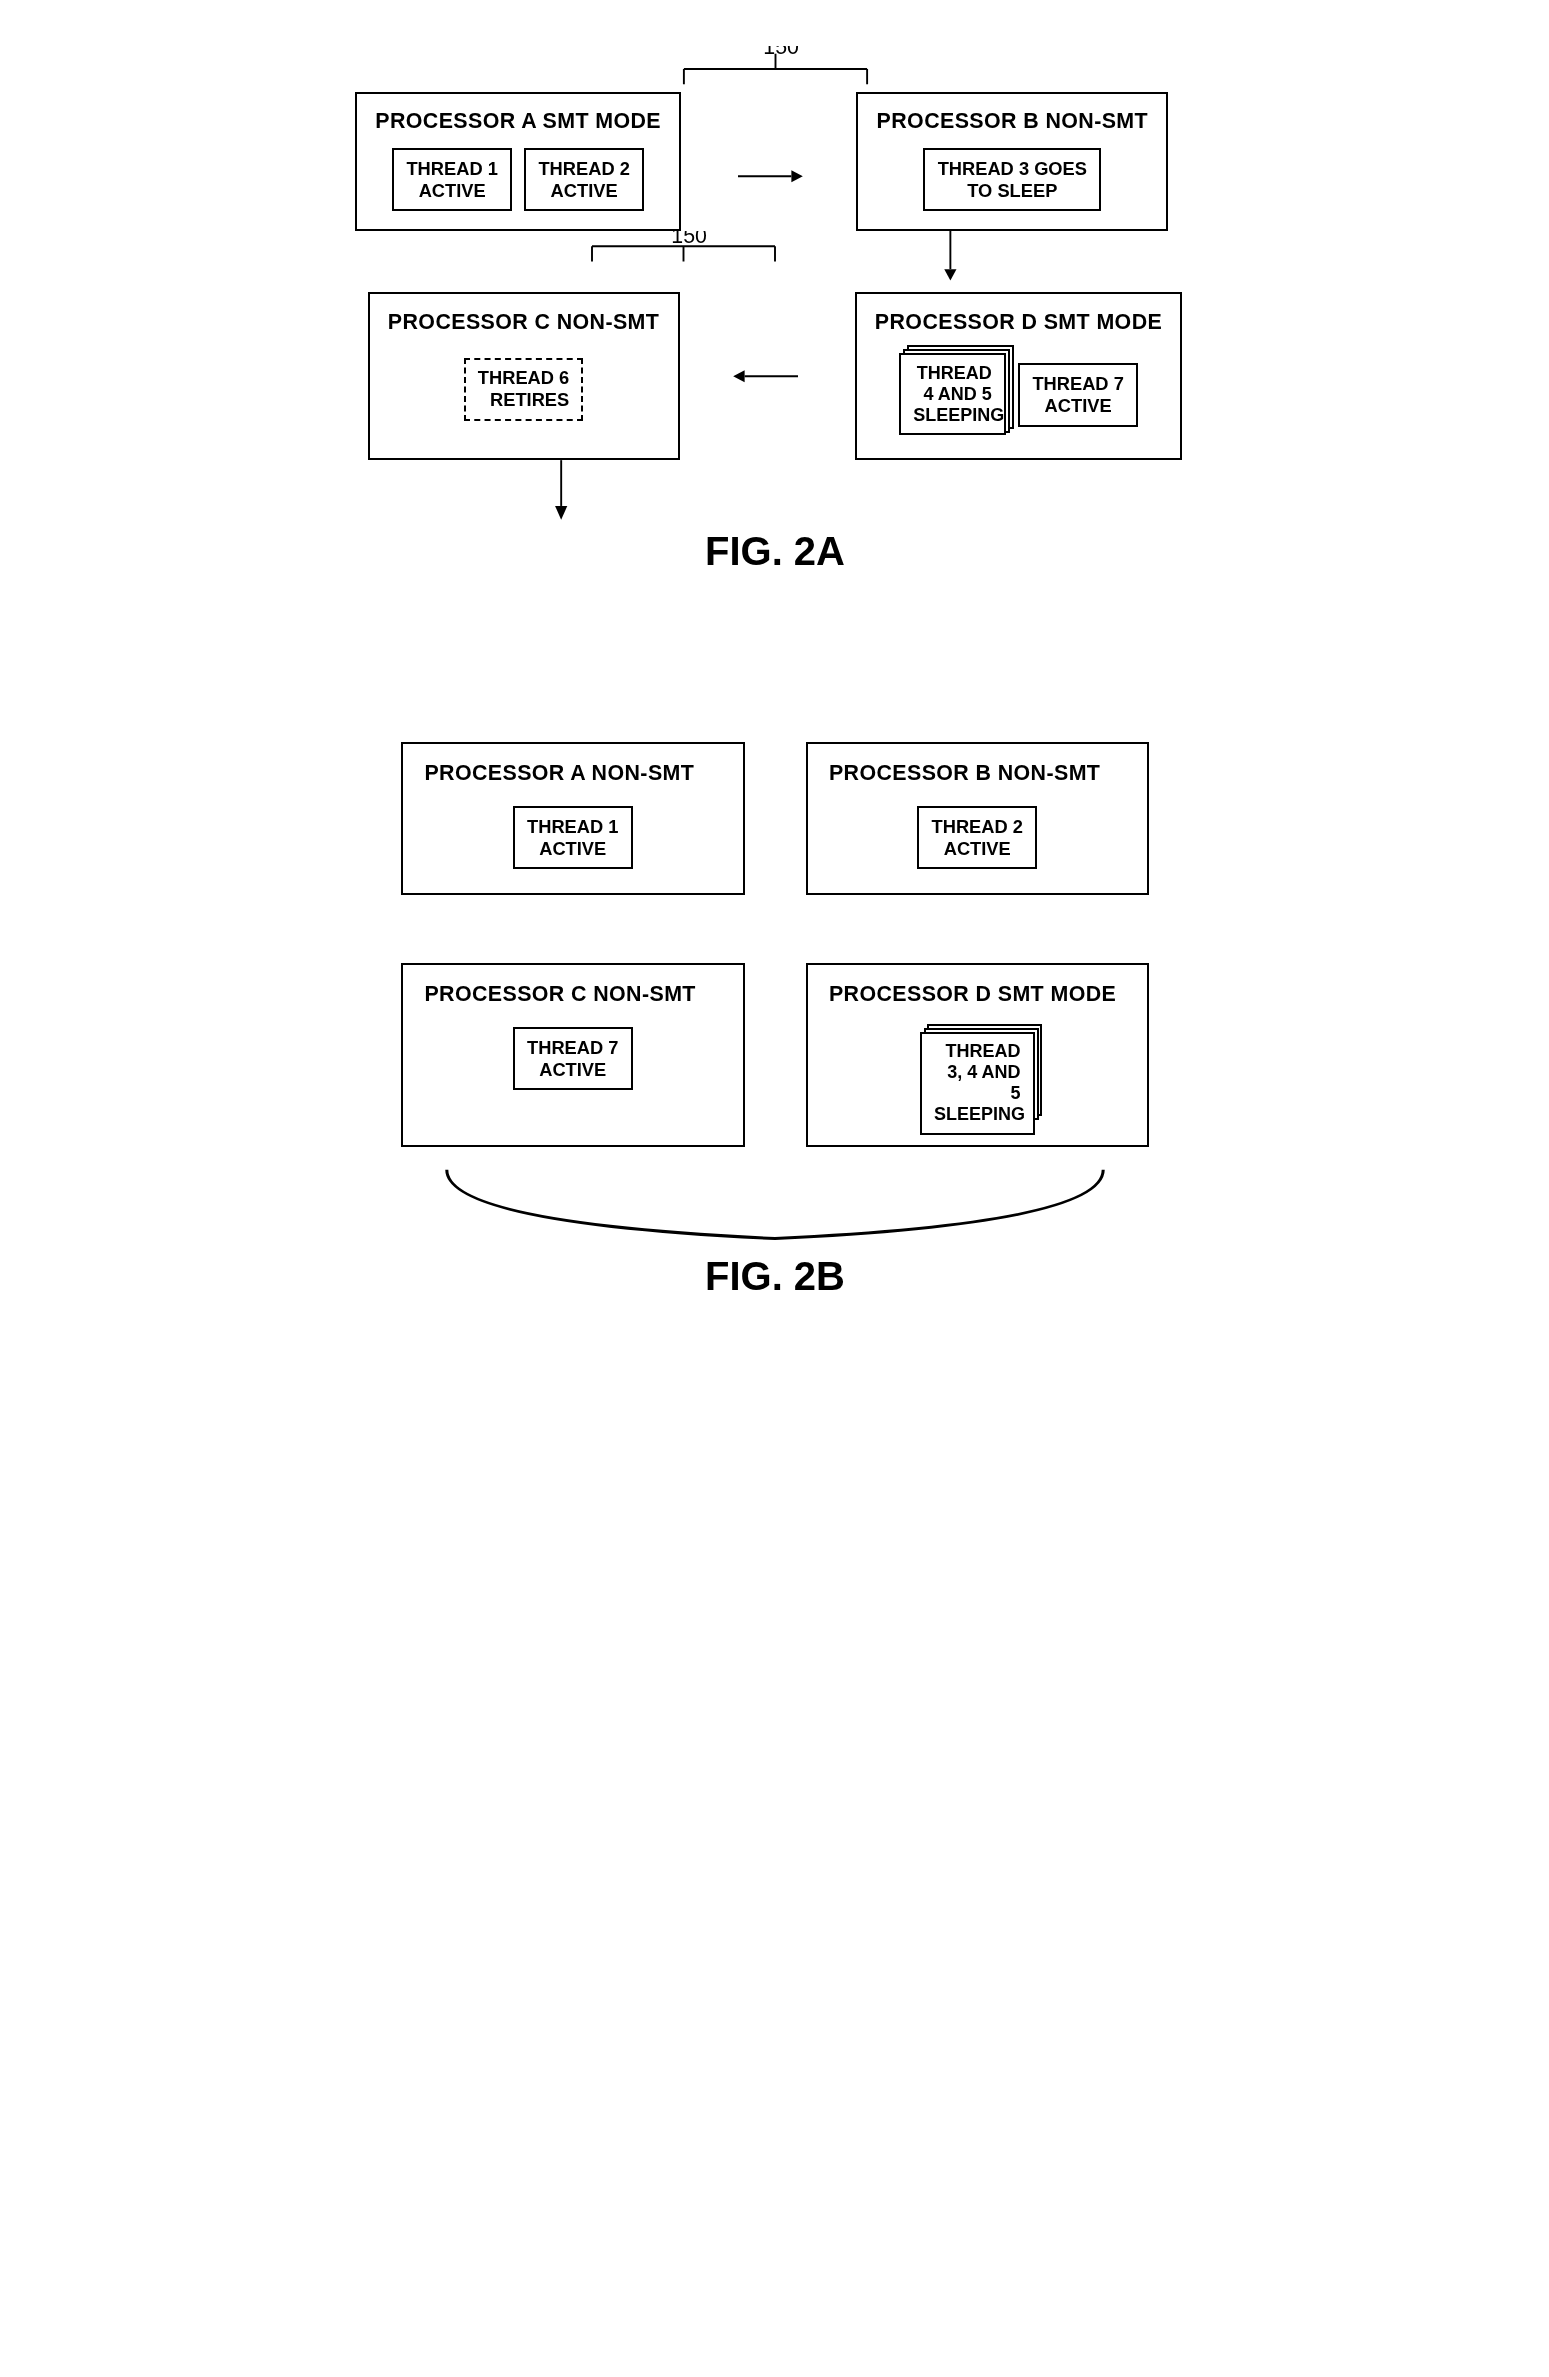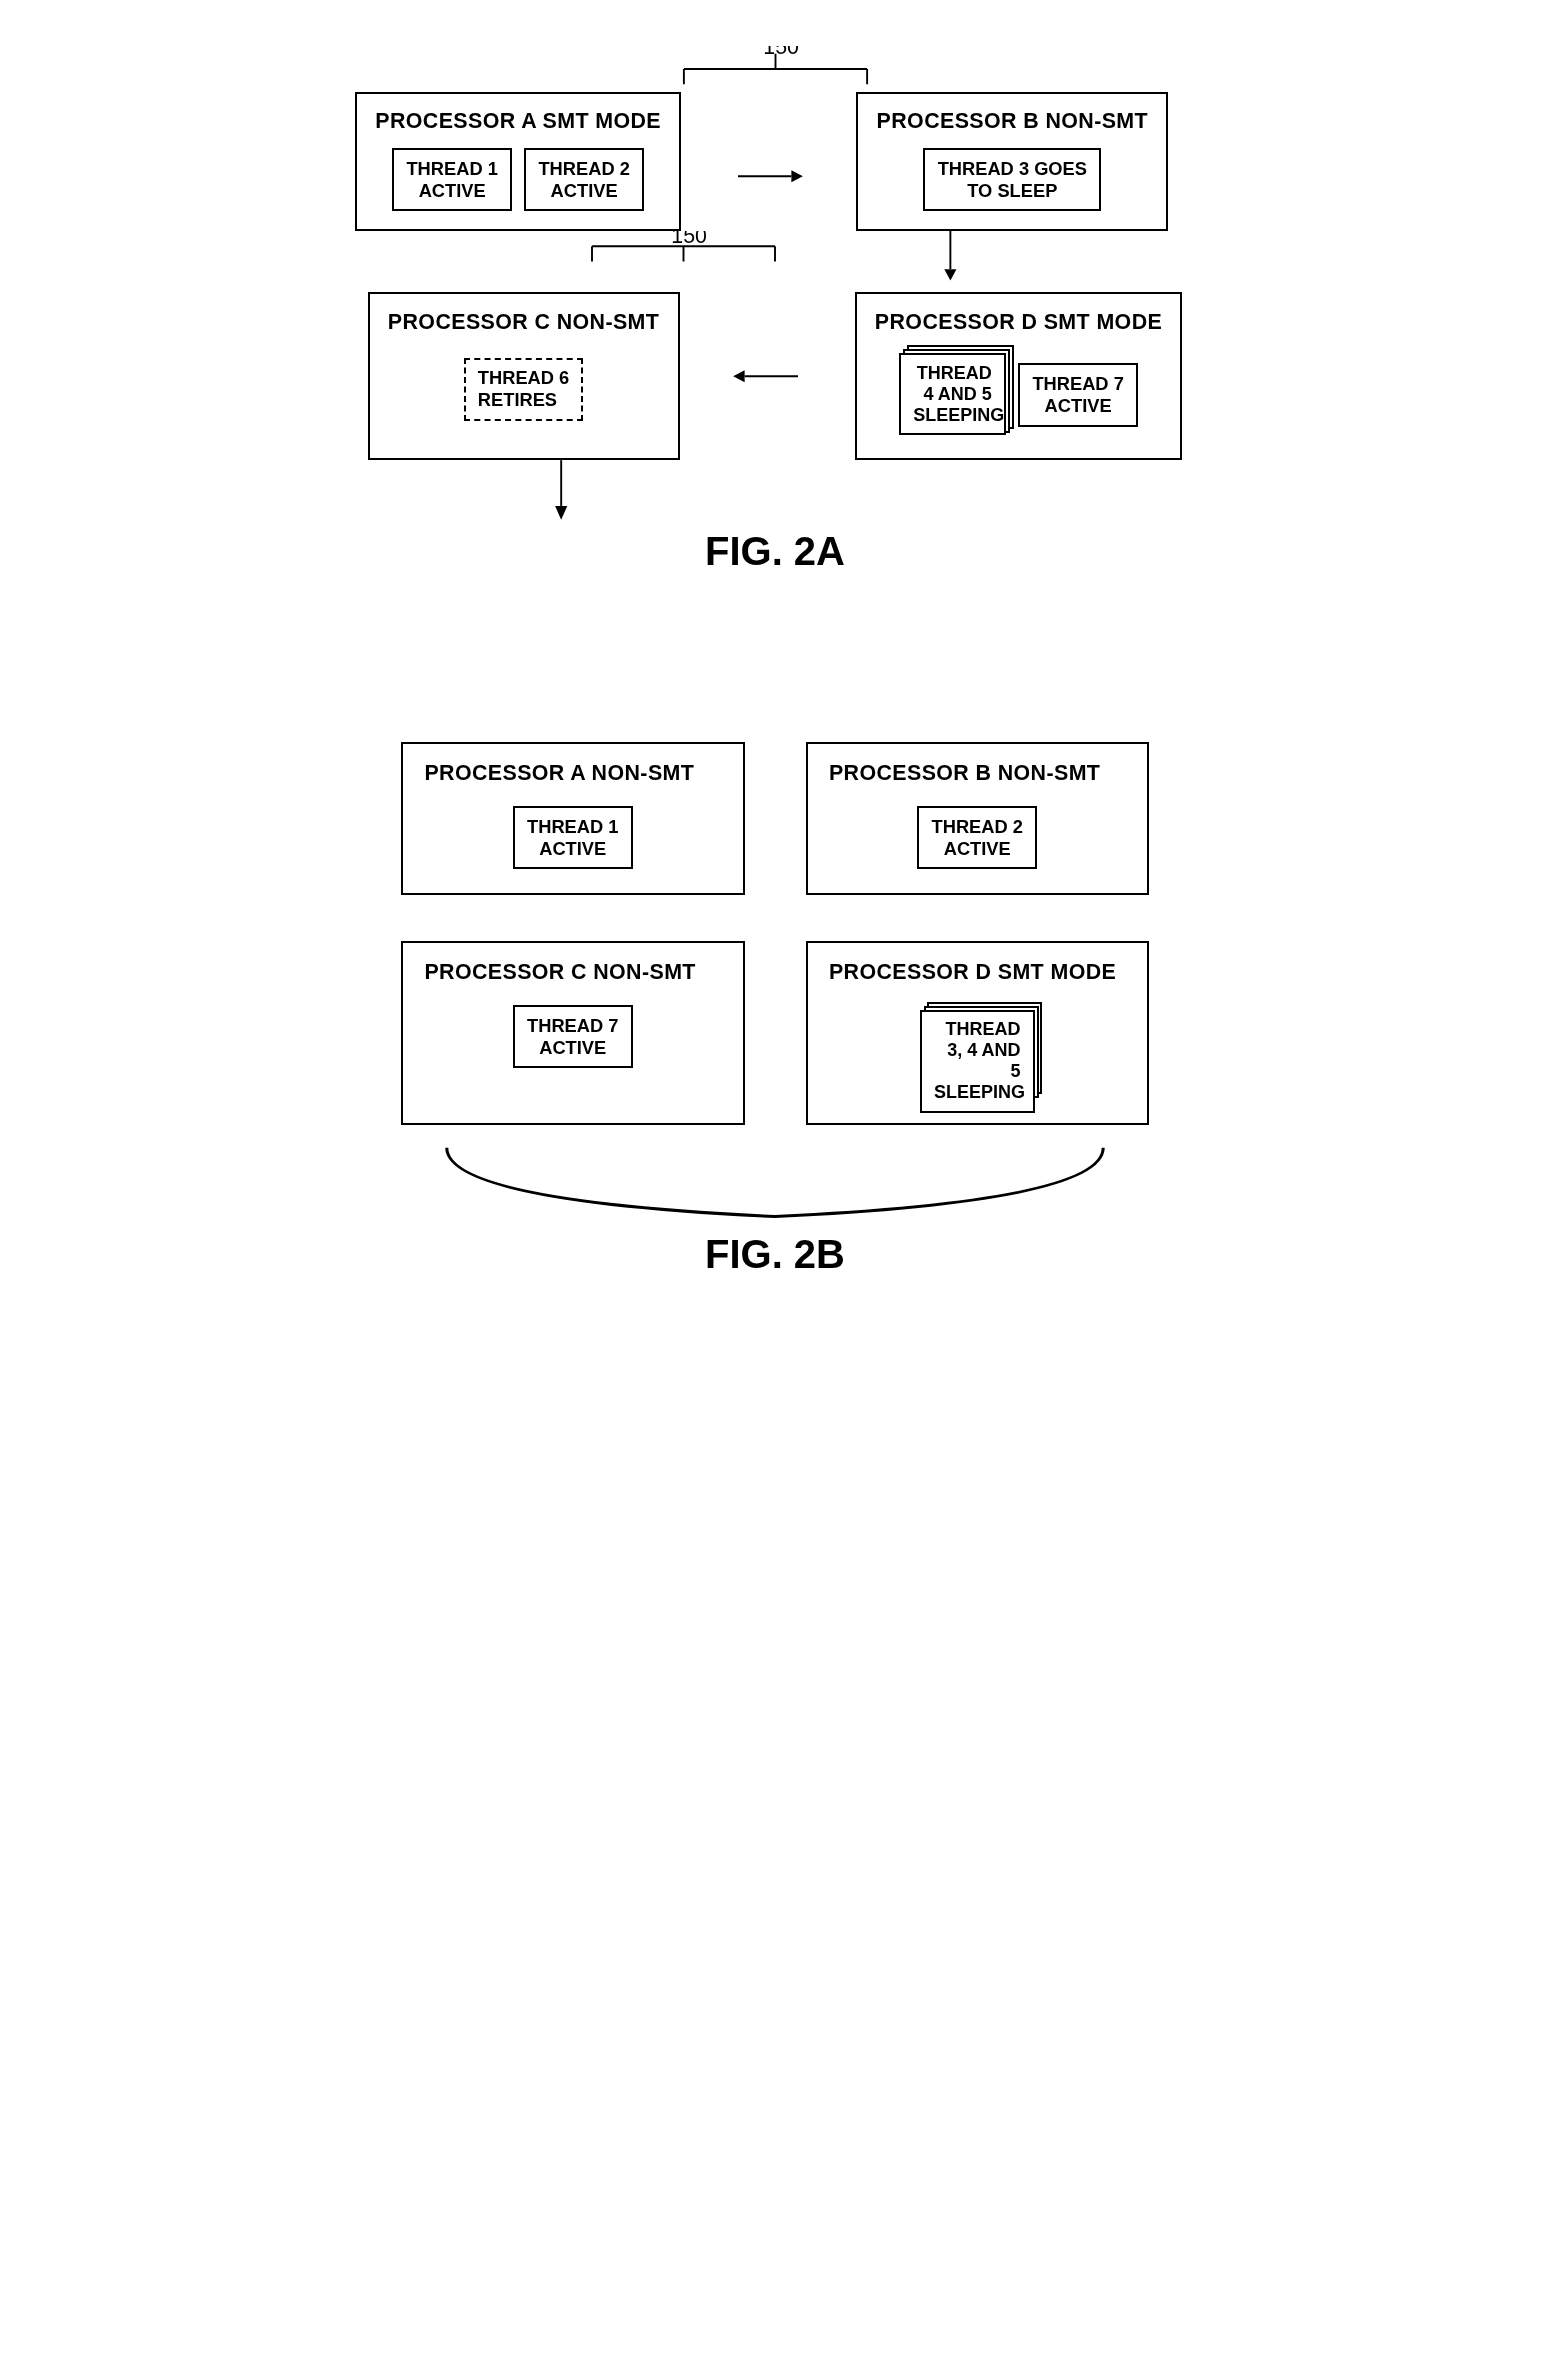--- a/index.html
+++ b/index.html
@@ -51,21 +51,21 @@
       font-size: 18.3px;
       font-weight: bold;
       display: inline-block;
       min-width: 84px;
       background: #fff;
     }
 
     .thread-box-dashed {
       border: 2.3px dashed #000;
       padding: 7.6px 12.2px;
-      text-align: left;
+      text-align: right;
       font-size: 18.3px;
       font-weight: bold;
       display: inline-block;
       min-width: 84px;
       background: #fff;
     }
 
     .thread-row {
       display: flex;
       gap: 12.2px;
@@ -106,21 +106,21 @@
       text-align: right;
       font-size: 18px;
       font-weight: bold;
       min-width: 99px;
       background: #fff;
     }
 
     .fig2b-grid {
       display: grid;
       grid-template-columns: 1fr 1fr;
-      gap: 46px 61px;
+      gap: 68px 61px;
       width: 100%;
       max-width: 748px;
     }
 
     .processor-box-wide {
       border: 2.3px solid #000;
       padding: 17px 21.4px 21.4px 21.4px;
       min-height: 153px;
       background: #fff;
       display: flex;

